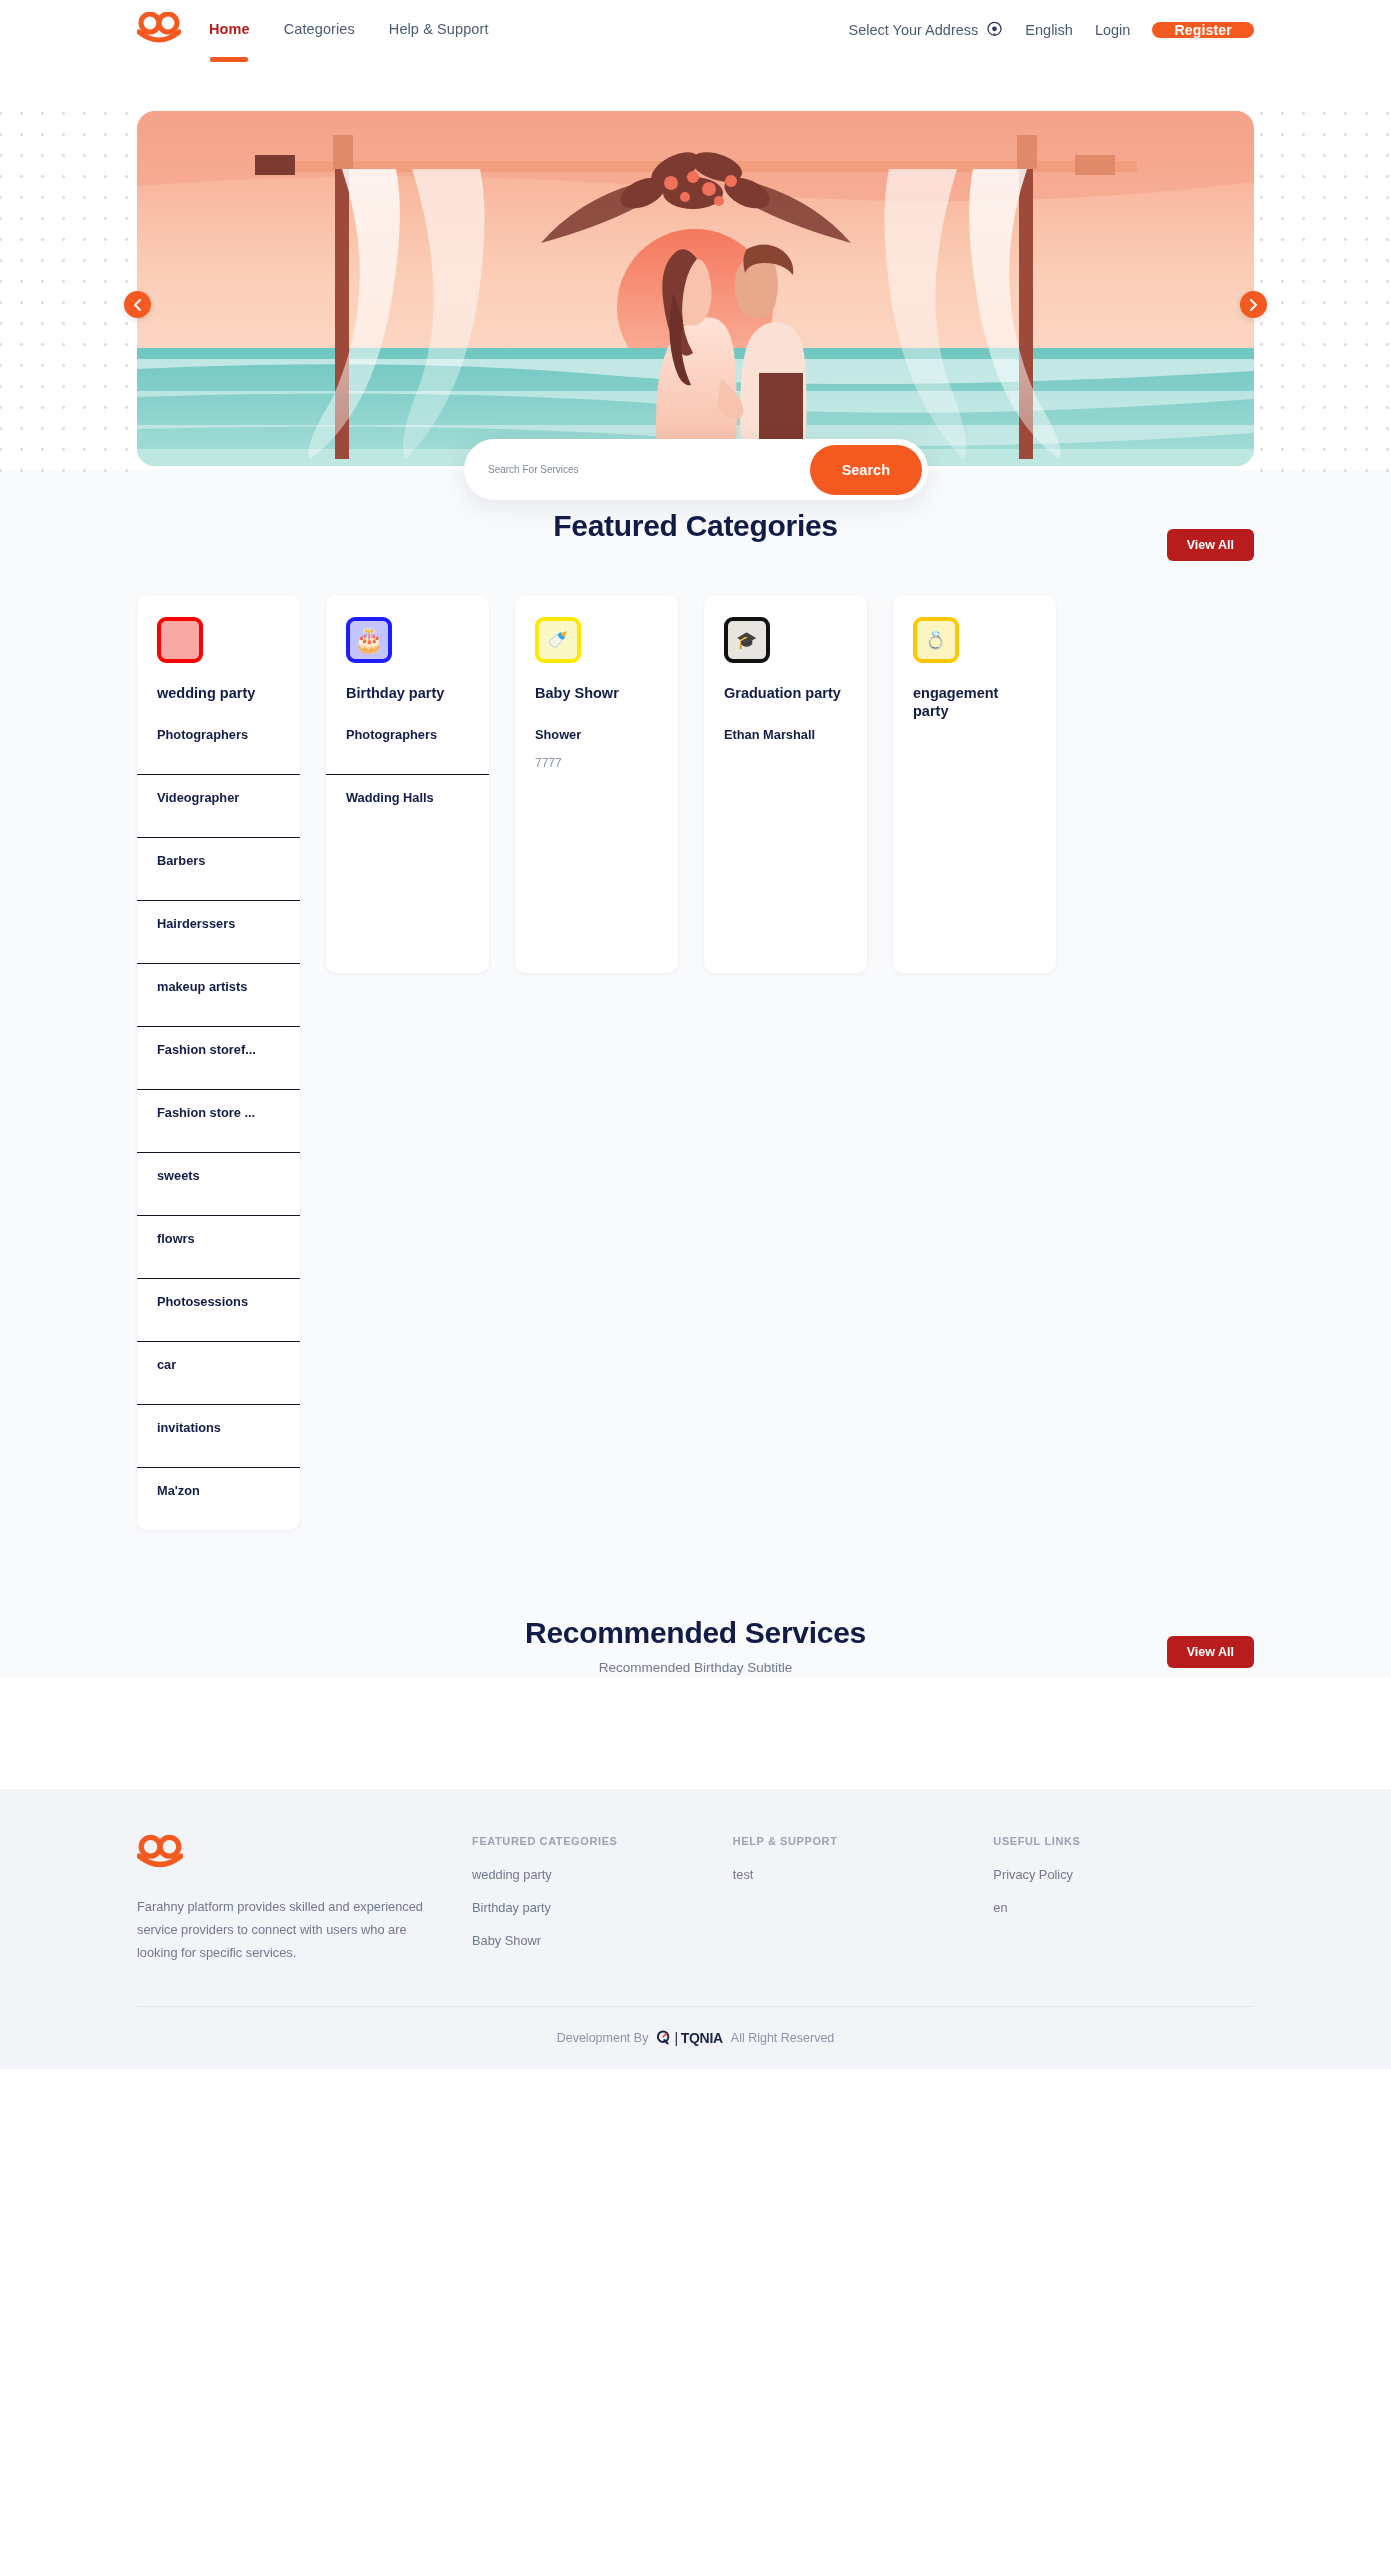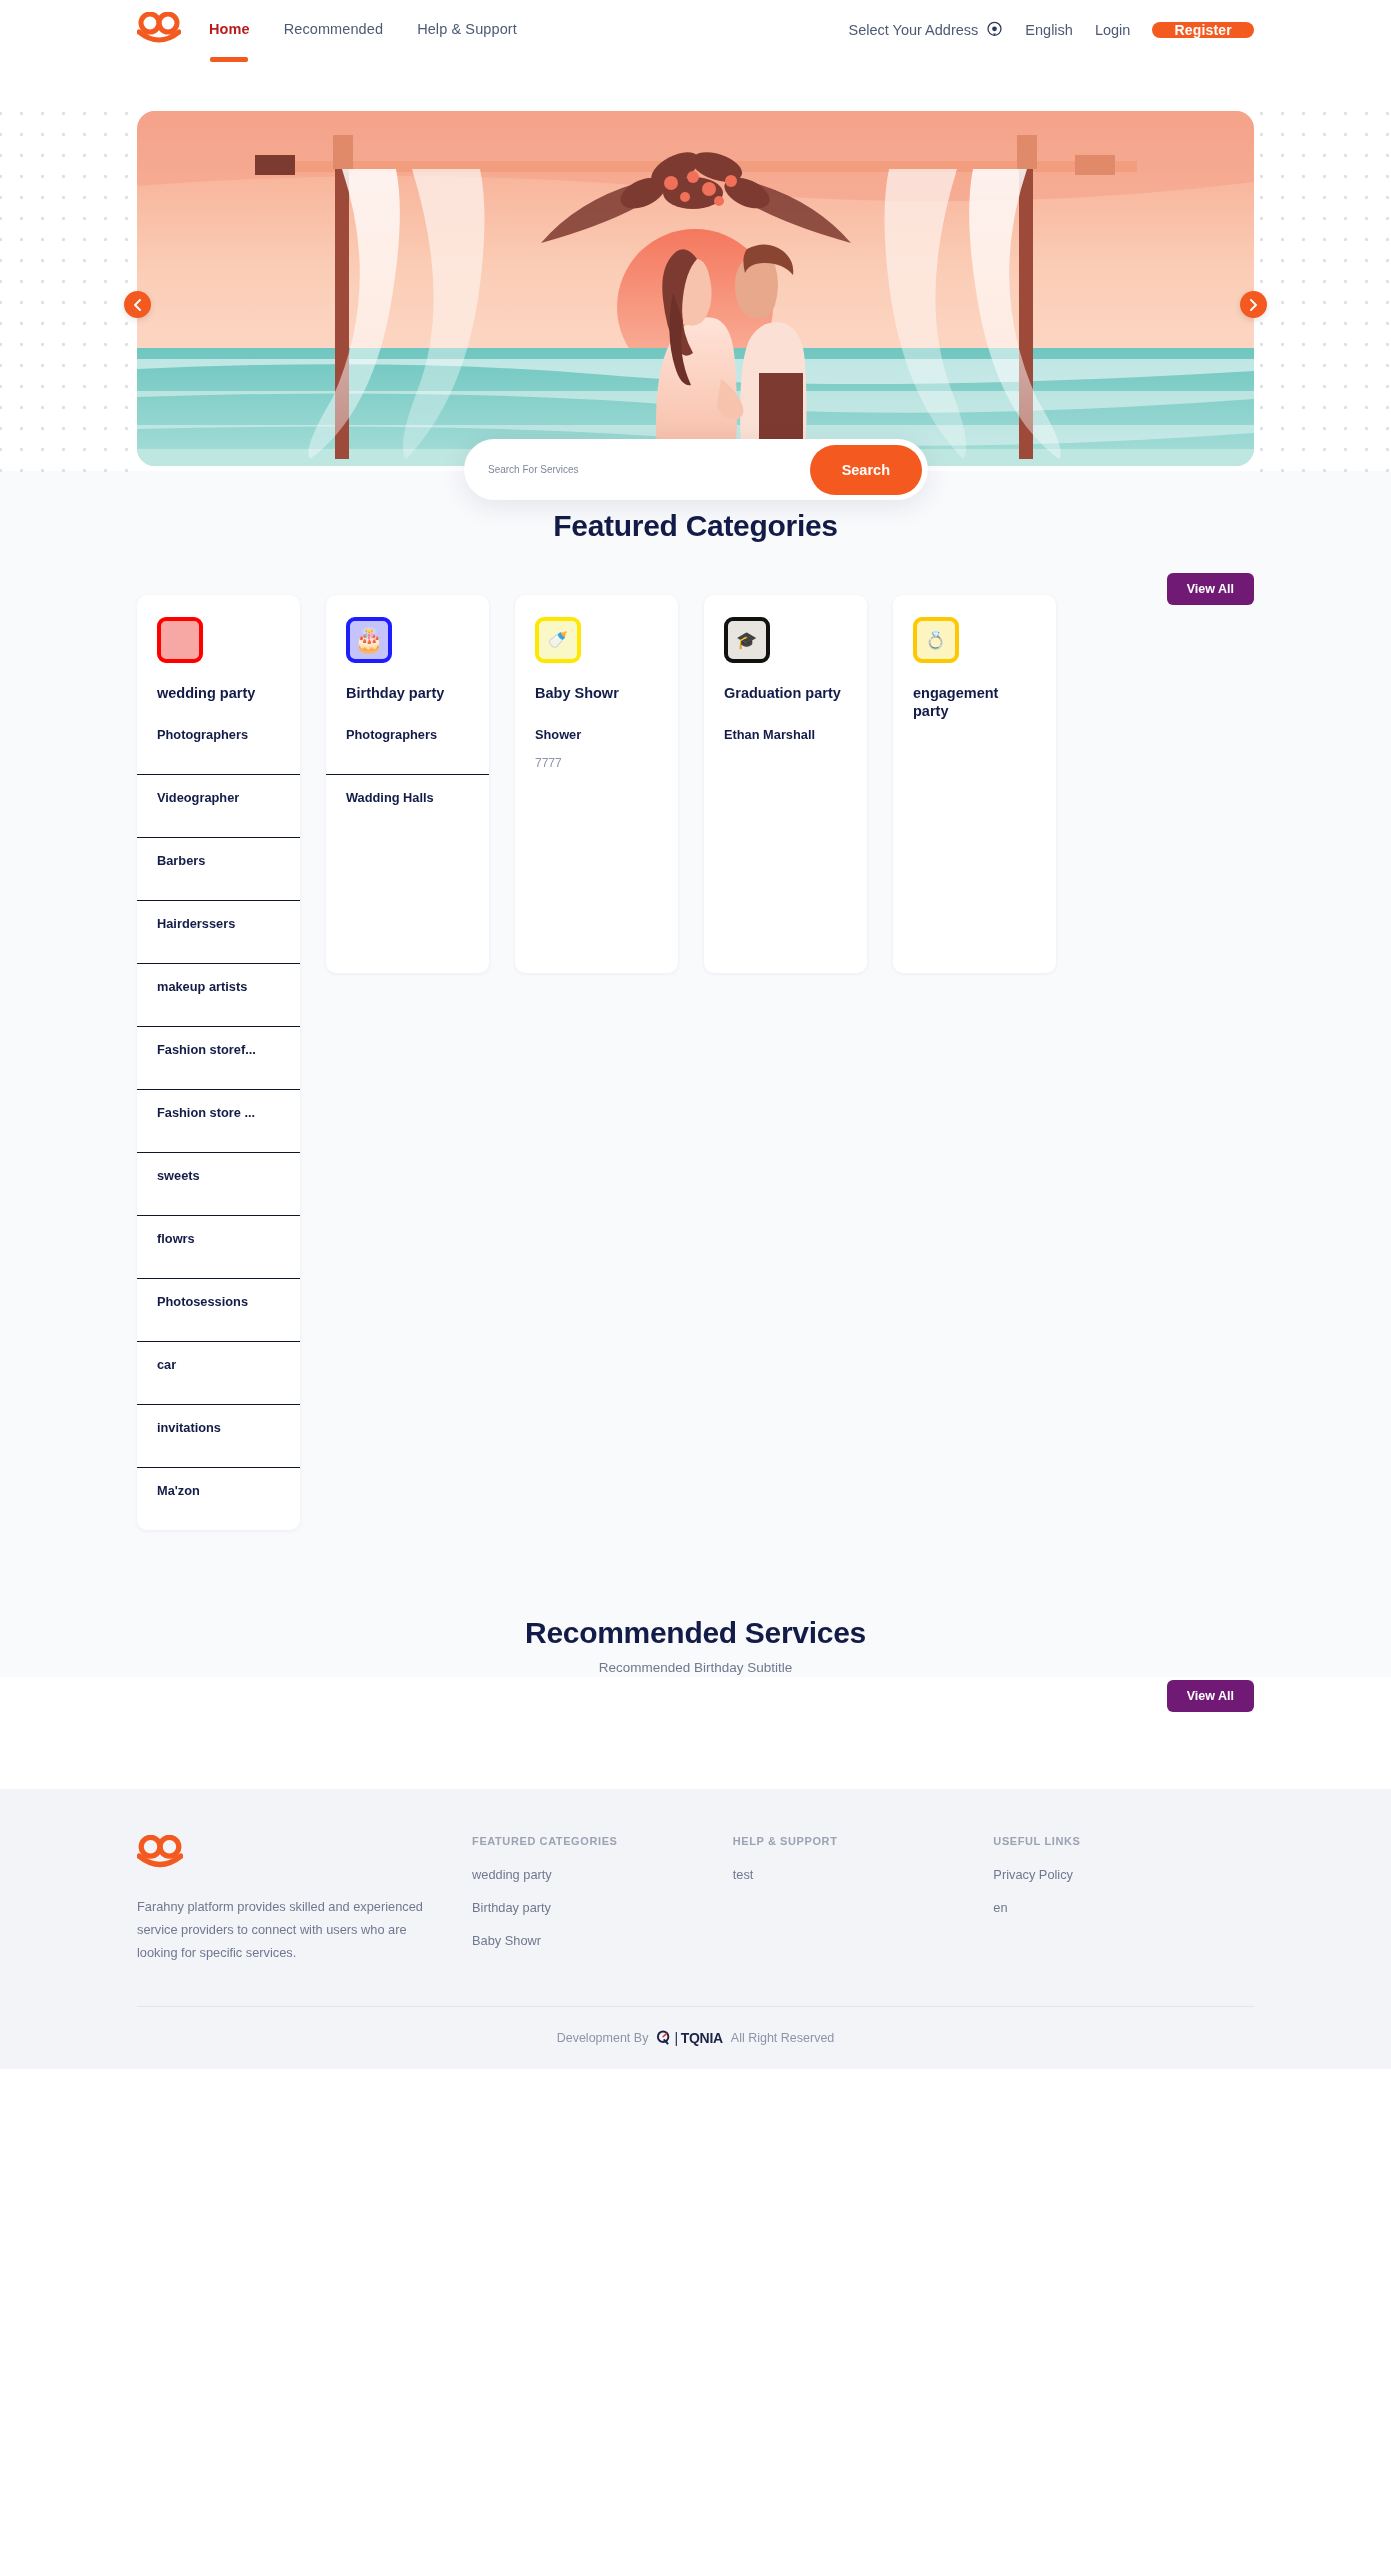--- a/index.html
+++ b/index.html
@@ -165,30 +165,29 @@
   }
   .section-sub {
     margin-top: 10px;
     font-size: 13.5px;
     color: #6f7890;
   }
   .btn-viewall {
     position: absolute;
     right: 137px;
     top: 58px;
-    background: #701a75;
+    background: #b91c1c;
     color: #fff;
     border: none;
     border-radius: 6px;
     padding: 9px 20px;
     font-size: 12.5px;
     font-weight: 600;
     cursor: pointer;
     font-family: "Liberation Sans", sans-serif;
-    margin-top: 44px;
   }
 
   
   .cards {
     display: flex;
     gap: 26px;
     padding: 52px 137px 0 137px;
     align-items: flex-start;
   }
   .card {
@@ -305,21 +304,21 @@
     <div class="logo-wrap">
       <svg class="logo-svg" width="44" height="36" viewBox="0 0 44 36">
         <circle cx="13" cy="11" r="9" fill="none" stroke="#f4591f" stroke-width="5"></circle>
         <circle cx="31" cy="11" r="9" fill="none" stroke="#f4591f" stroke-width="5"></circle>
         <path d="M2 20 q20 16 40 0" fill="none" stroke="#f4591f" stroke-width="5" stroke-linecap="round"></path>
       </svg>
     </div>
 
     <div class="nav">
       <div class="nav-item active">Home</div>
-      <div class="nav-item">Recommended</div>
+      <div class="nav-item">Categories</div>
       <div class="nav-item">Help &amp; Support</div>
     </div>
 
     <div class="header-right">
       <div class="addr">
         <span>Select Your Address</span>
         <svg class="pin" viewBox="0 0 24 24">
           <circle cx="12" cy="11" r="9.2" fill="none" stroke="#2b3757" stroke-width="1.8"></circle>
           <circle cx="12" cy="11" r="3.3" fill="#2b3757"></circle>
           <path d="M12 20.2 L9.6 17.6 h4.8 Z" fill="#2b3757"></path>

